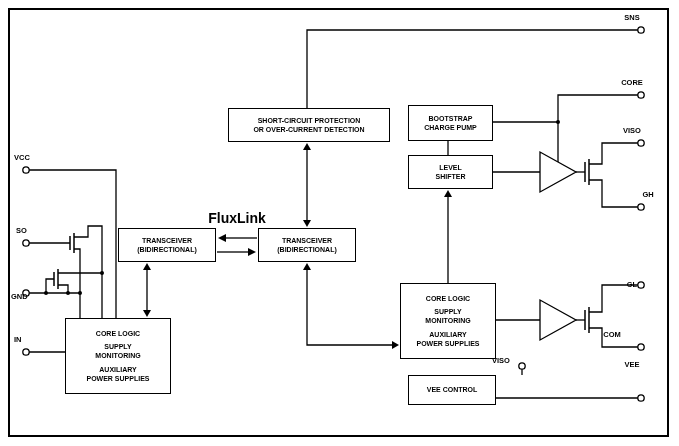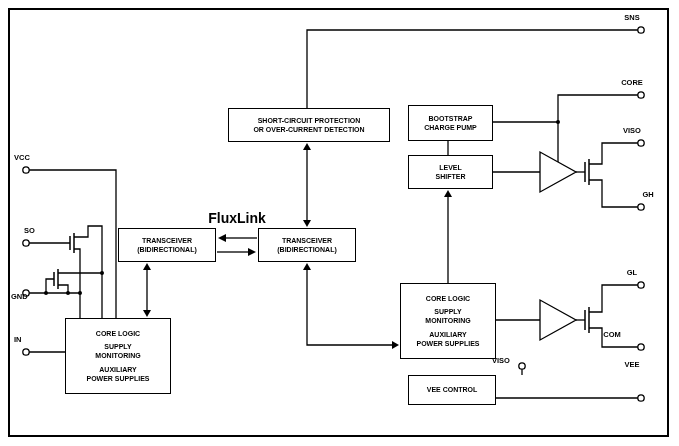--- a/index.html
+++ b/index.html
@@ -171,27 +171,27 @@
     <div>POWER SUPPLIES</div>
   </div>
 
   <div class="block" style="left:408px;top:375px;width:88px;height:30px">
     <div>VEE CONTROL</div>
   </div>
 
   <div class="fluxlink-label">FluxLink</div>
 
   <div class="pin-label" style="left:14px;top:153px">VCC</div>
-  <div class="pin-label" style="left:24px;top:226px">SO</div>
+  <div class="pin-label" style="left:16px;top:226px">SO</div>
   <div class="pin-label" style="left:11px;top:292px">GND</div>
   <div class="pin-label" style="left:14px;top:335px">IN</div>
 
   <div class="pin-label ta-r" style="left:612px;top:13px">SNS</div>
   <div class="pin-label ta-r" style="left:612px;top:78px">CORE</div>
   <div class="pin-label ta-r" style="left:612px;top:126px">VISO</div>
   <div class="pin-label ta-r" style="left:628px;top:190px">GH</div>
-  <div class="pin-label ta-r" style="left:612px;top:268px">GL</div>
+  <div class="pin-label ta-r" style="left:612px;top:280px">GL</div>
   <div class="pin-label ta-r" style="left:592px;top:330px">COM</div>
   <div class="pin-label ta-r" style="left:612px;top:360px">VEE</div>
 
   <div class="pin-label" style="left:492px;top:356px">VISO</div>
 
 </div>
 
 </body></html>

